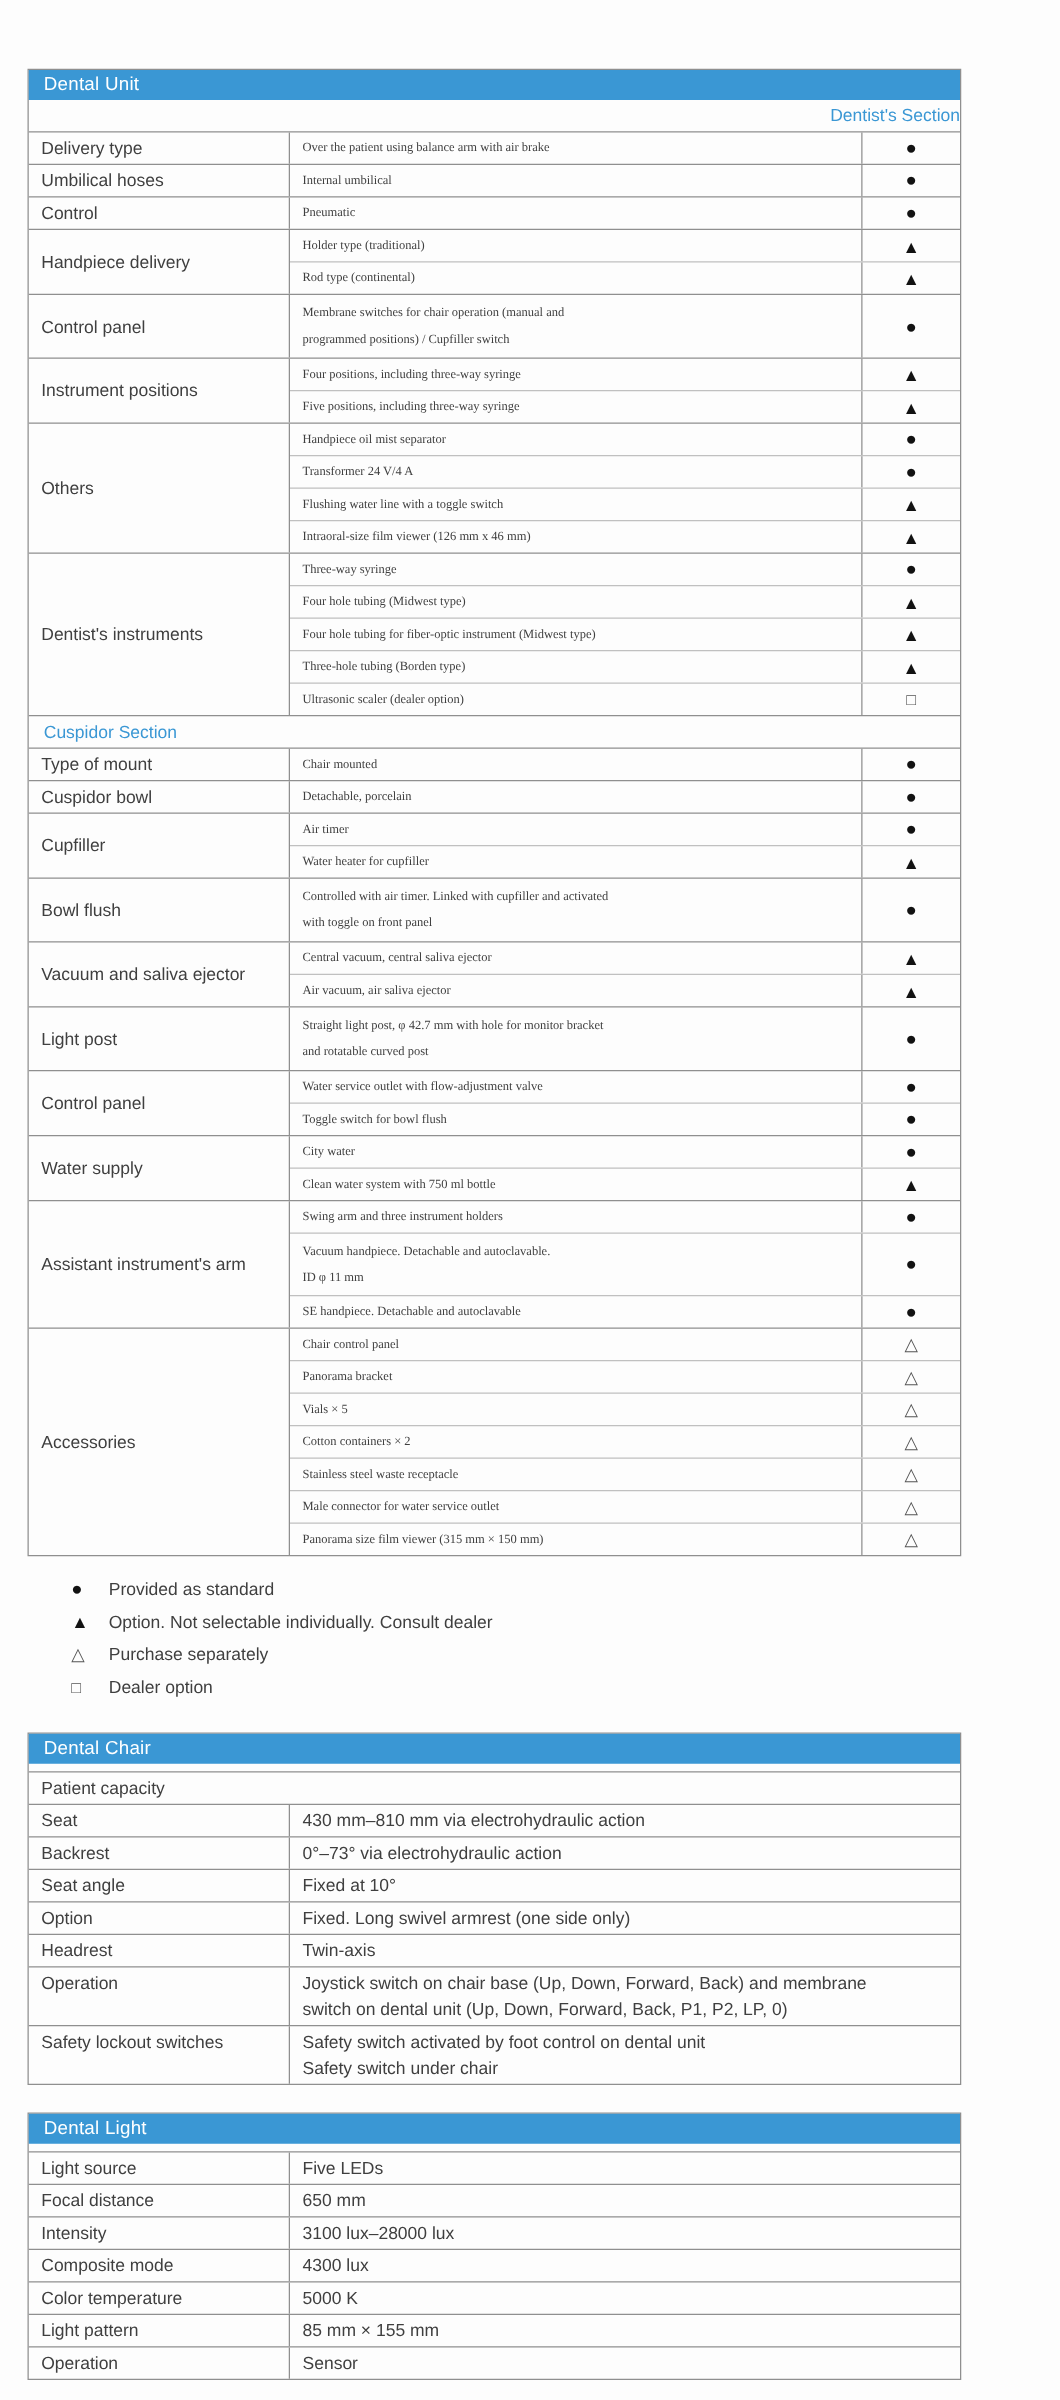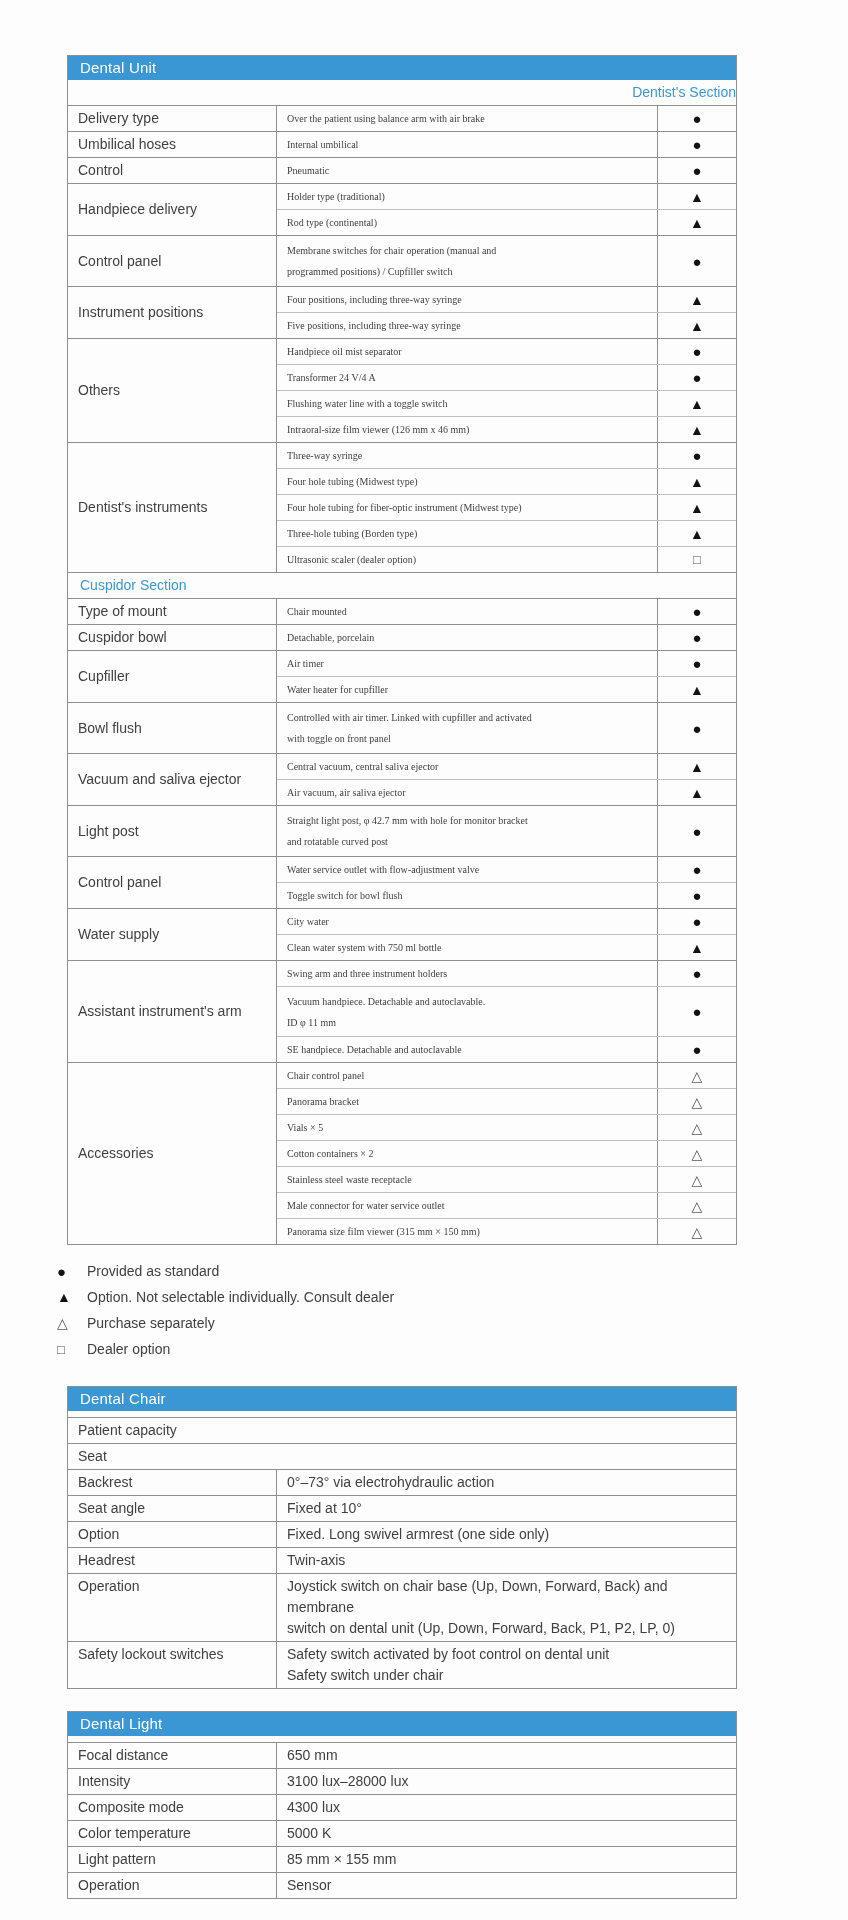--- a/index.html
+++ b/index.html
@@ -6,21 +6,21 @@
     --blue:#3a97d4; --text:#3f3f3f; --border:#8f8f8f; --border-light:#c0c0c0; --bg:#fdfdfd;
   }
   *{ box-sizing:border-box; }
   html,body{ margin:0; padding:0; }
   body{
     width:848px; height:1920px; background:var(--bg); overflow:hidden;
     font-family:"Liberation Sans","DejaVu Sans",sans-serif; color:var(--text);
   }
   .page{ width:848px; height:1920px; position:relative; }
   .spec-table{
-    width:670px; margin-left:67px; border:1px solid var(--border); background:transparent;
+    width:747px; margin-left:22px; border:1px solid var(--border); background:transparent;
   }
   #unit-table{ margin-top:55px; }
   #chair-table{ margin-top:24px; }
   #light-table{ margin-top:22px; }
   .table-title{
     background:var(--blue); color:#fff; font-size:15px; line-height:24px; height:24px;
     padding:0 0 0 12px; letter-spacing:.2px;
   }
   .kv .table-title{ margin-bottom:6px; }
   
@@ -502,20 +502,23 @@
     </ul>
 
   <section class="spec-table kv" id="chair-table">
     <div class="table-title">Dental Chair</div>
     <div class="table-body" id="chair-body">
         <div class="kv-row">
           <div class="cell-label">Patient capacity</div>
         </div>
         <div class="kv-row">
           <div class="cell-label">Seat</div>
+          <div class="kv-value">
+            <div class="line">430 mm–810 mm via electrohydraulic action</div>
+          </div>
         </div>
         <div class="kv-row">
           <div class="cell-label">Backrest</div>
           <div class="kv-value">
             <div class="line">0°–73° via electrohydraulic action</div>
           </div>
         </div>
         <div class="kv-row">
           <div class="cell-label">Seat angle</div>
           <div class="kv-value">
@@ -548,20 +551,26 @@
             <div class="line">Safety switch under chair</div>
           </div>
         </div>
       </div>
   </section>
 
   <section class="spec-table kv" id="light-table">
     <div class="table-title">Dental Light</div>
     <div class="table-body" id="light-body">
         <div class="kv-row">
+          <div class="cell-label">Light source</div>
+          <div class="kv-value">
+            <div class="line">Five LEDs</div>
+          </div>
+        </div>
+        <div class="kv-row">
           <div class="cell-label">Focal distance</div>
           <div class="kv-value">
             <div class="line">650 mm</div>
           </div>
         </div>
         <div class="kv-row">
           <div class="cell-label">Intensity</div>
           <div class="kv-value">
             <div class="line">3100 lux–28000 lux</div>
           </div>

